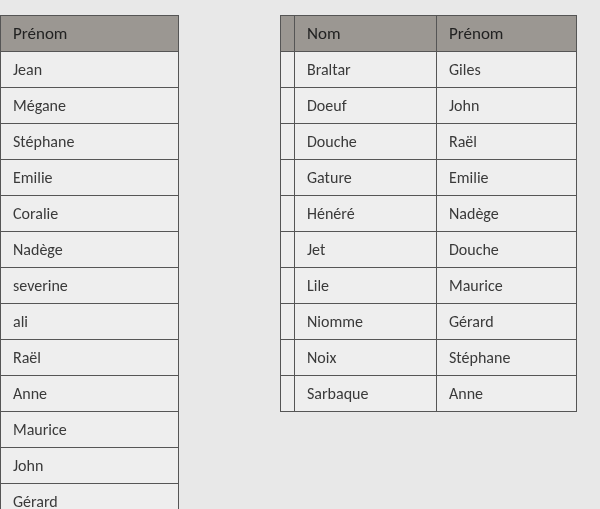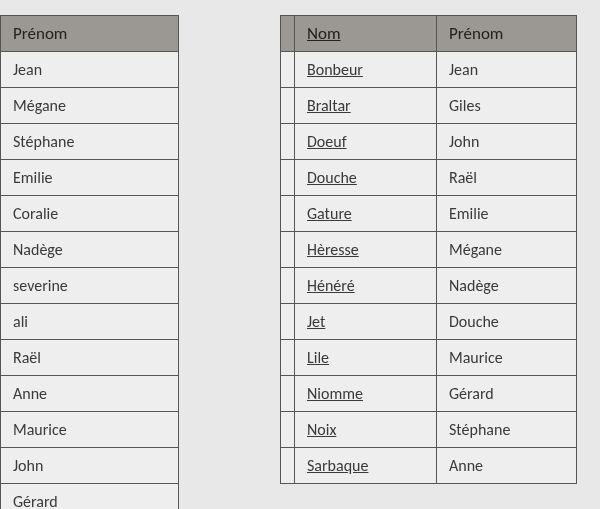--- a/index.html
+++ b/index.html
@@ -45,21 +45,21 @@
   }
 
   
   #left-table { top: 15px; left: -16px; }
   #left-table .col-stub { width: 16px; padding: 0; }
   #left-table .col-prenom { width: 178px; }
 
   
   #right-table { top: 15px; left: 280px; }
   #right-table .col-stub { width: 14px; padding: 0; }
-  #right-table .col-nom { width: 142px; text-decoration: underline; }
+  #right-table .col-nom { width: 142px; }
   #right-table .col-prenom { width: 140px; }
 </style>
 </head>
 <body>
 
 <div class="canvas">
 
   <table id="left-table">
     <thead>
       <tr>
@@ -127,47 +127,37 @@
     <thead>
       <tr>
         <th class="col-stub"></th>
         <th class="col-nom">Nom</th>
         <th class="col-prenom">Prénom</th>
       </tr>
     </thead>
     <tbody>
       <tr>
           <td class="col-stub"></td>
-          <td class="col-nom">Bonbeur</td>
-          <td class="col-prenom">Jean</td>
-        </tr>
-      <tr>
-          <td class="col-stub"></td>
           <td class="col-nom">Braltar</td>
           <td class="col-prenom">Giles</td>
         </tr>
       <tr>
           <td class="col-stub"></td>
           <td class="col-nom">Doeuf</td>
           <td class="col-prenom">John</td>
         </tr>
       <tr>
           <td class="col-stub"></td>
           <td class="col-nom">Douche</td>
           <td class="col-prenom">Raël</td>
         </tr>
       <tr>
           <td class="col-stub"></td>
           <td class="col-nom">Gature</td>
           <td class="col-prenom">Emilie</td>
-        </tr>
-      <tr>
-          <td class="col-stub"></td>
-          <td class="col-nom">Hèresse</td>
-          <td class="col-prenom">Mégane</td>
         </tr>
       <tr>
           <td class="col-stub"></td>
           <td class="col-nom">Hénéré</td>
           <td class="col-prenom">Nadège</td>
         </tr>
       <tr>
           <td class="col-stub"></td>
           <td class="col-nom">Jet</td>
           <td class="col-prenom">Douche</td>

